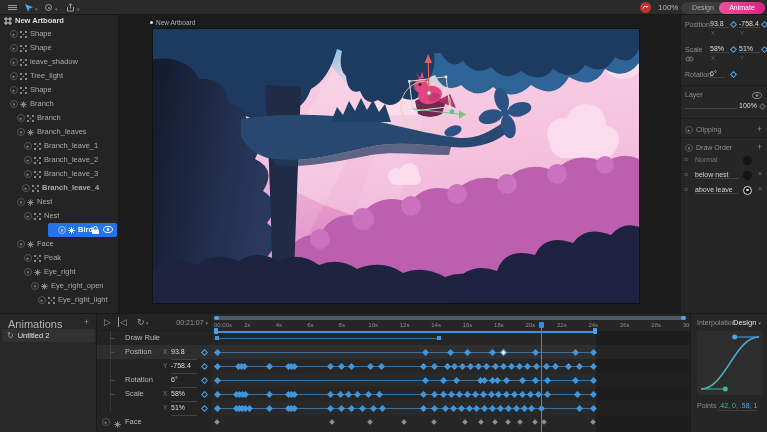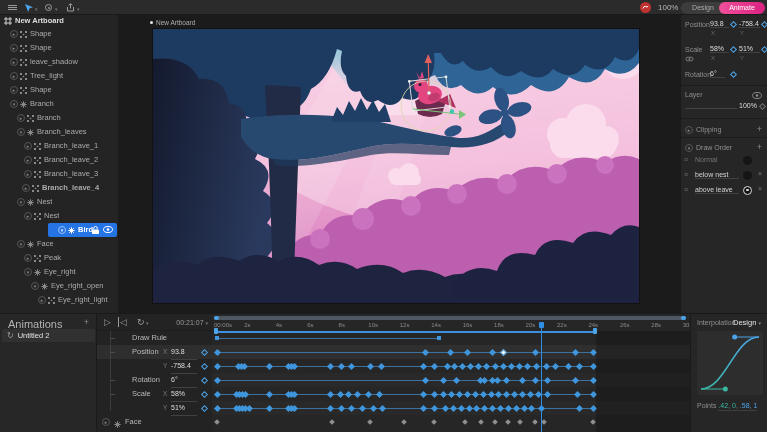--- a/index.html
+++ b/index.html
@@ -66,21 +66,21 @@
   #anim-item{position:absolute;left:2px;top:15px;width:93px;height:13px;background:#313131;border-radius:2px;line-height:13px}
   #anim-item .loop{color:#999;margin:0 4px 0 5px;font-size:8px}
   #anim-item .alabel{color:#e2e2e2;font-size:7.5px}
 
   #tl-labels{position:absolute;left:97px;top:0;width:115px;height:119px}
   #playbar{position:absolute;left:0;top:0;width:115px;height:17px;border-bottom:1px solid #1d1d1d;color:#999}
   #playbar .pb{position:absolute;top:3px;font-size:9px;color:#9a9a9a}
   #time-display{position:absolute;right:4px;top:5px;font-size:7px;color:#9a9a9a}
   .tlrow{position:absolute;left:0;width:115px;height:14px;line-height:14px}
   .tlrow.hl{background:rgba(255,255,255,.05)}
-  .tllabel{position:absolute;left:35px;color:#b8b8b8;font-size:7.5px}
+  .tllabel{position:absolute;left:28px;color:#b8b8b8;font-size:7.5px}
   .tldash{position:absolute;left:13px;top:7px;width:5px;height:1px;background:#4a4a4a}
   .tlaxis{position:absolute;left:66px;color:#777;font-size:6.5px}
   .tlval{position:absolute;left:74px;color:#dcdcdc;font-size:7px;border-bottom:1px solid #414141;min-width:26px}
   .tlkd{position:absolute;left:105px;top:4.5px;width:5px;height:5px;border:1px solid #4da3e8;transform:rotate(45deg)}
   #tl-guide{position:absolute;left:13px;top:17px;width:1px;height:80px;background:#3a3a3a}
 
   #tracks{position:absolute;left:212px;top:0;width:478px;height:119px;background:#262626}
   #scrollbar{position:absolute;left:2px;top:2px;width:472px;height:4px;background:#4d5864;border-radius:2px}
   .sbcap{position:absolute;top:0;width:5px;height:4px;background:#4da3e8;border-radius:2px}
   .rlab{position:absolute;top:8px;width:20px;text-align:center;color:#8a8a8a;font-size:6px}

